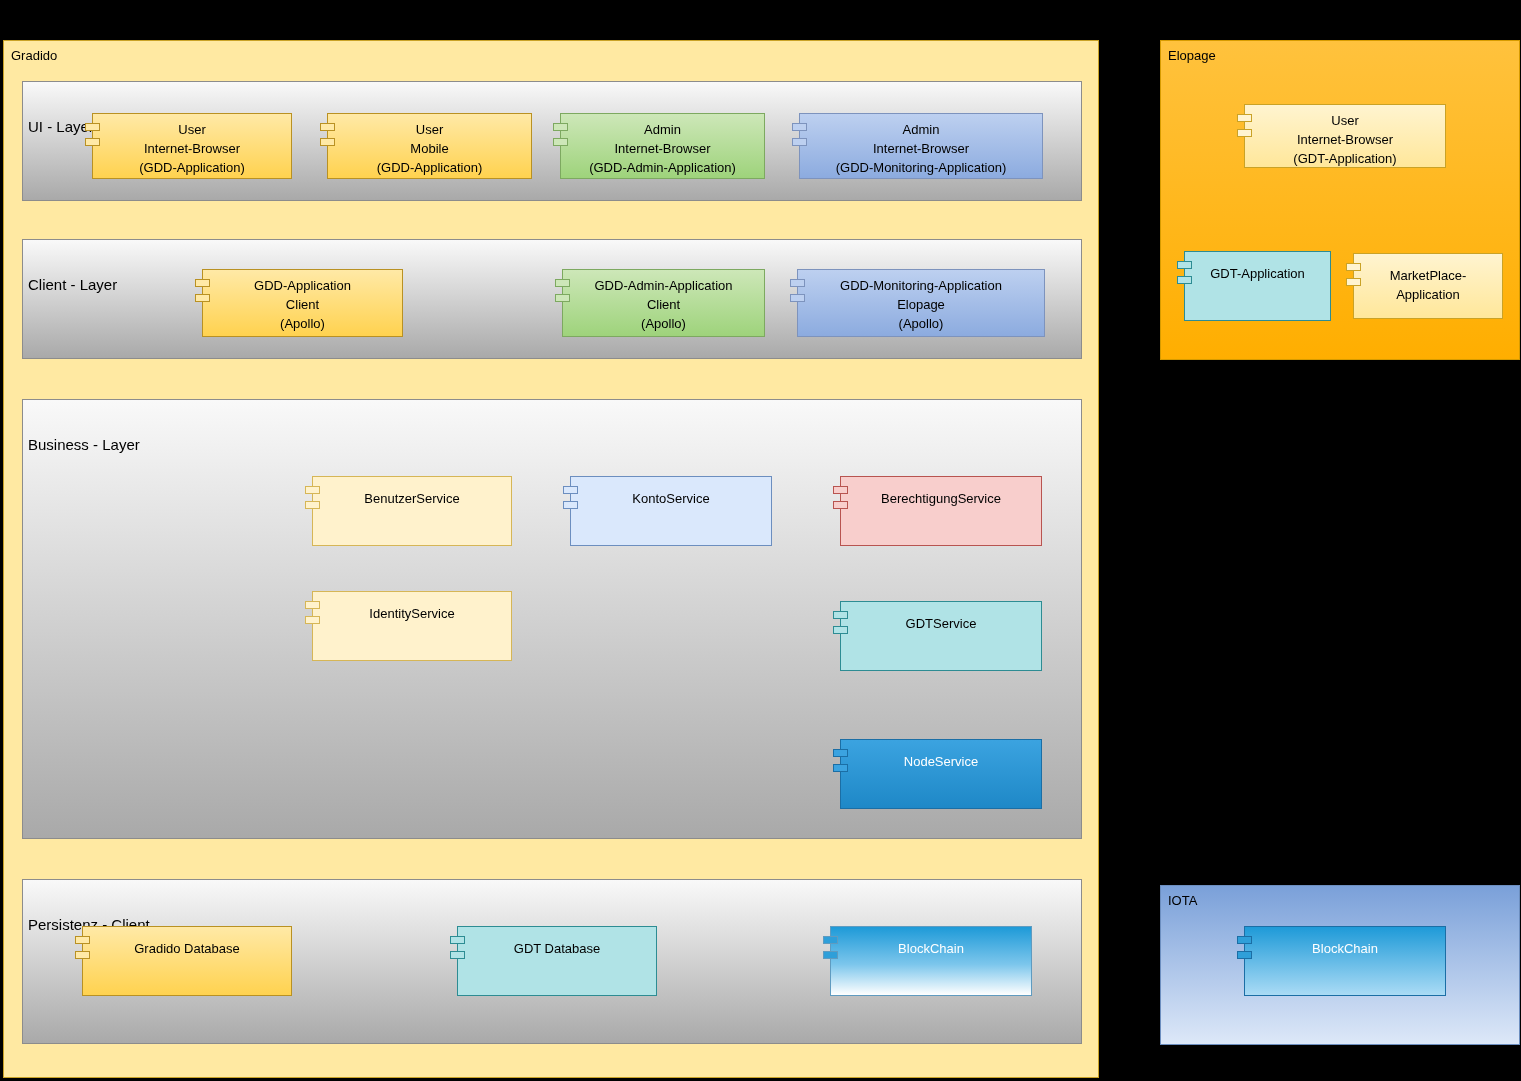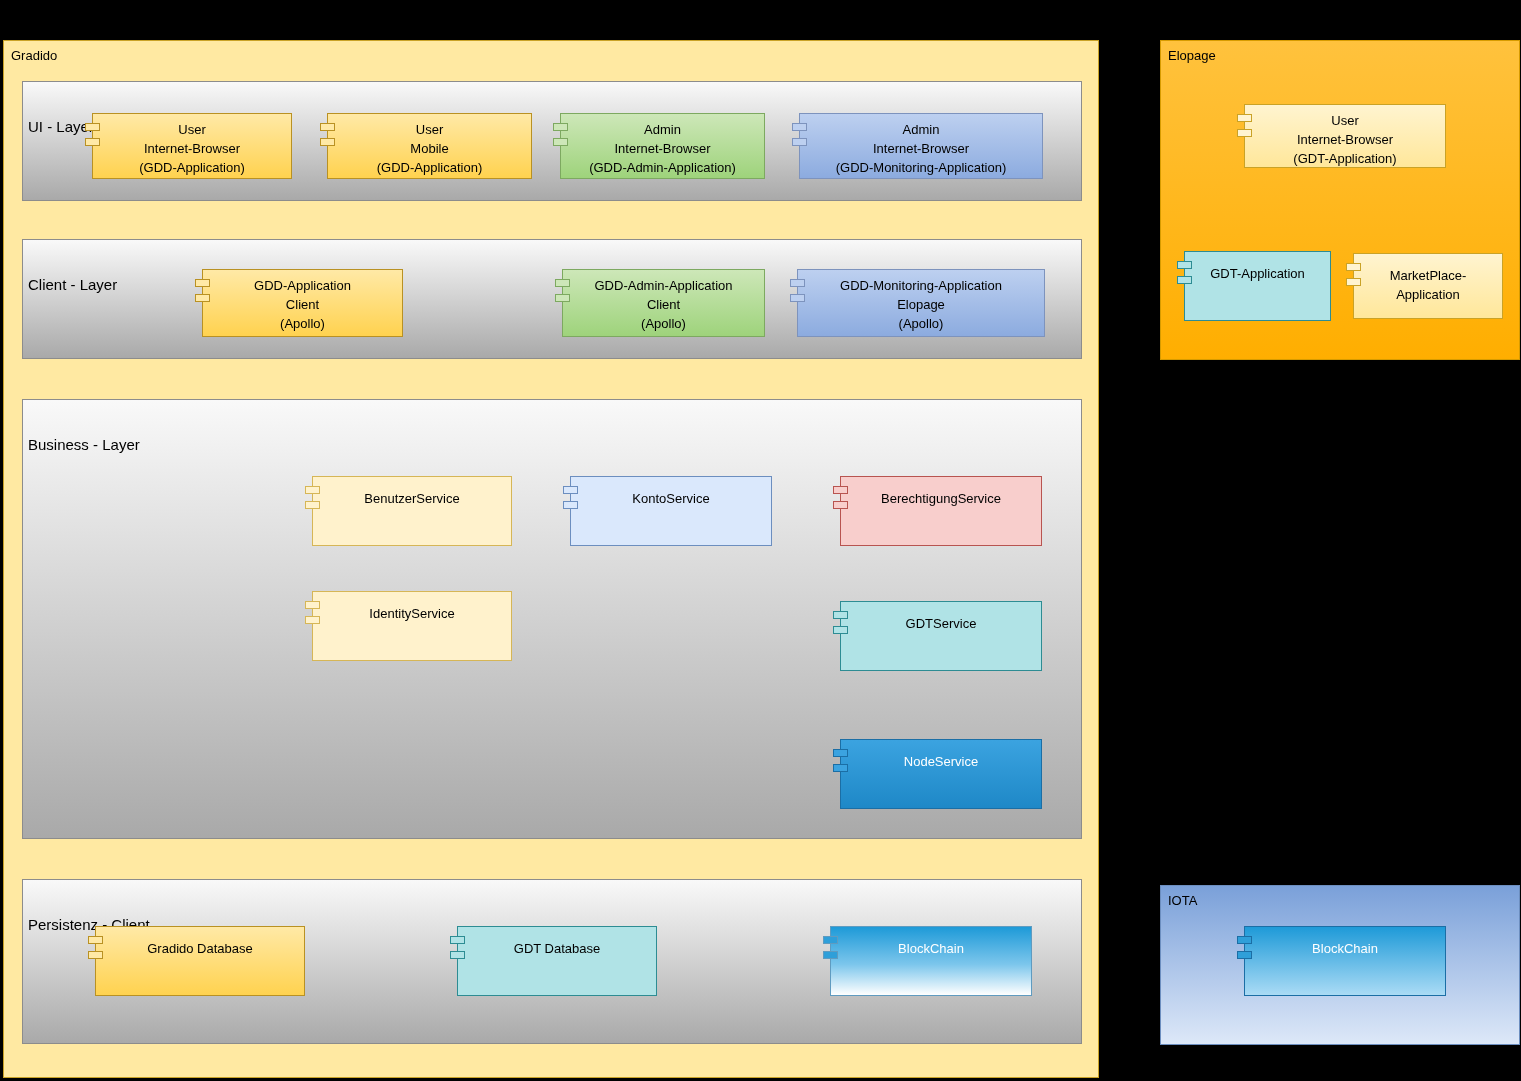--- a/index.html
+++ b/index.html
@@ -172,21 +172,21 @@
       <div class="component v-nodeblue t-pad" style="left:817px;top:321px;width:202px;height:70px">
         <i class="tab t1"></i>
         <i class="tab t2"></i>
         <span class="lbl">NodeService</span>
       </div>
     </div>
 
     <div class="layer" style="left:18px;top:838px;width:1060px;height:165px">
       <div class="layer-title">Persistenz - Client</div>
 
-      <div class="component v-gold t-pad" style="left:72px;top:46px;width:210px;height:70px">
+      <div class="component v-gold t-pad" style="left:59px;top:46px;width:210px;height:70px">
         <i class="tab t1"></i>
         <i class="tab t2"></i>
         <span class="lbl">Gradido Database</span>
       </div>
 
       <div class="component v-teal t-pad" style="left:434px;top:46px;width:200px;height:70px">
         <i class="tab t1"></i>
         <i class="tab t2"></i>
         <span class="lbl">GDT Database</span>
       </div>

